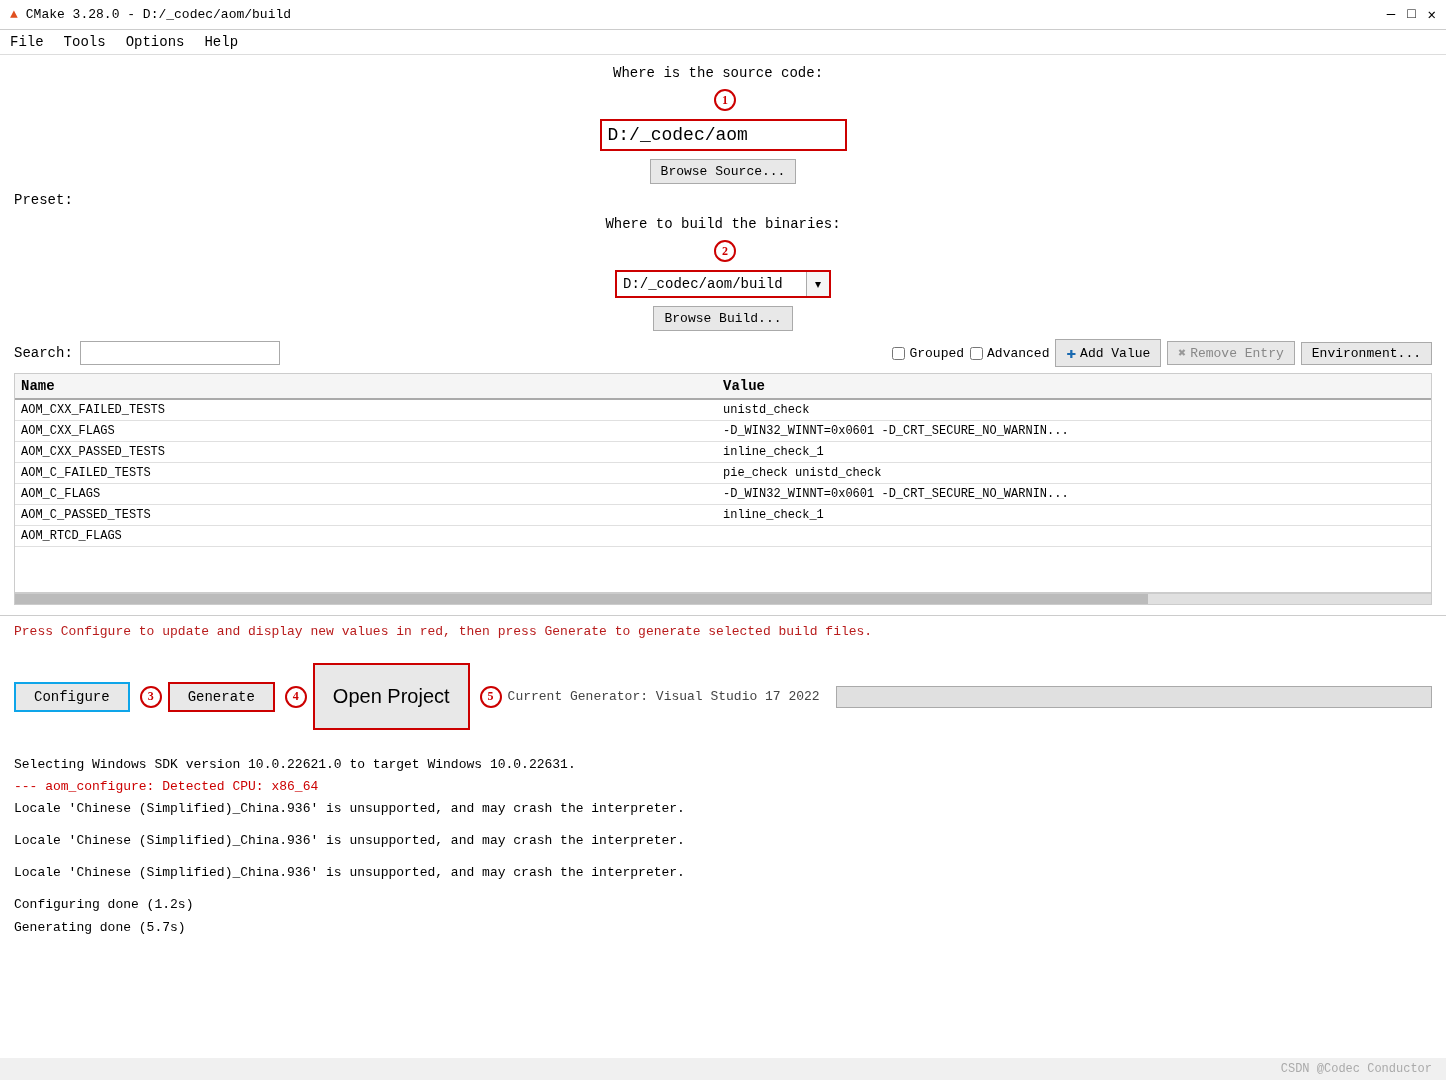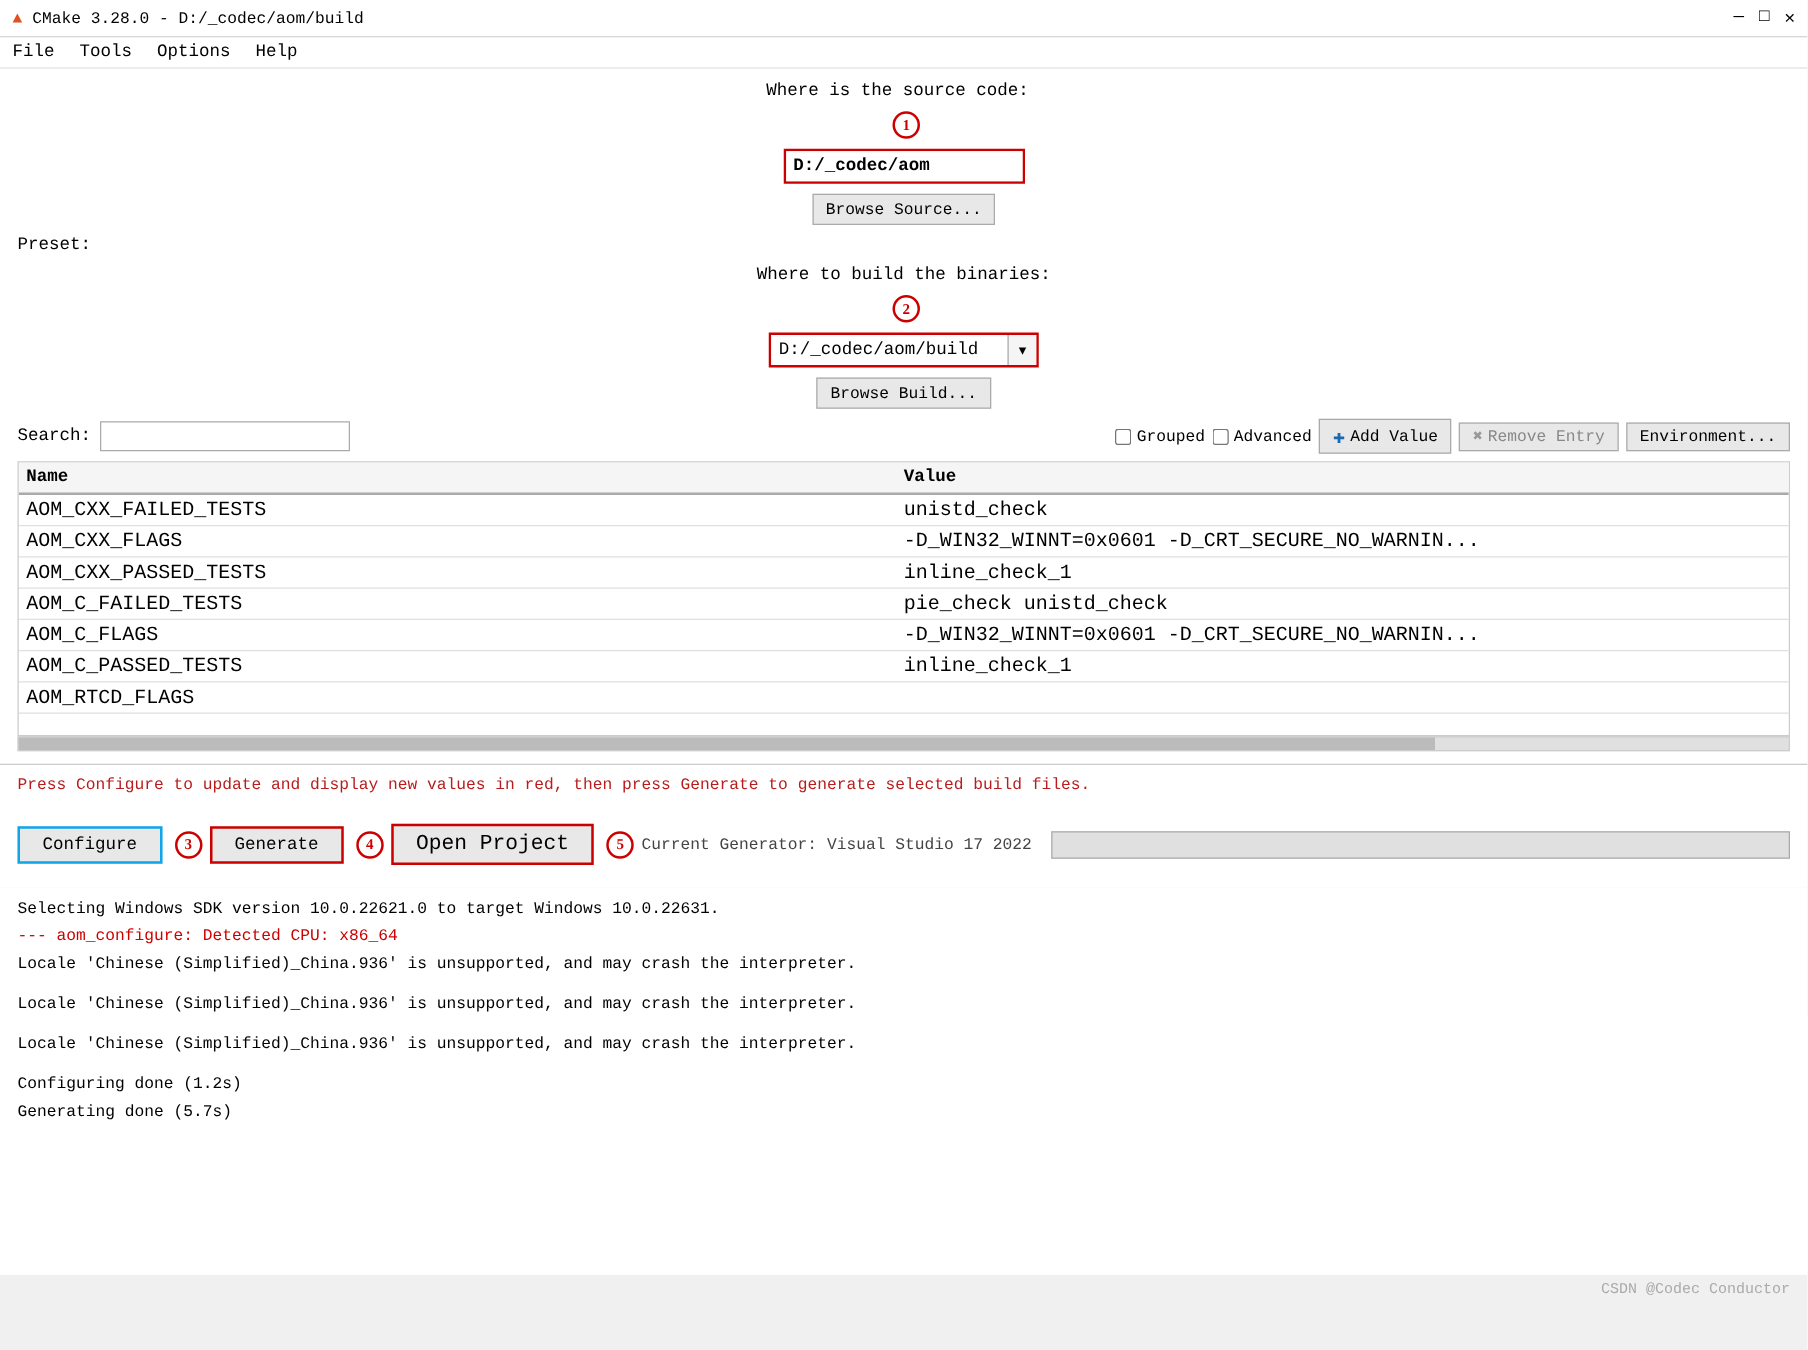--- a/index.html
+++ b/index.html
@@ -60,24 +60,23 @@
     }
     .source-input-wrapper {
       border: 2px solid #cc0000;
       flex: 1;
       display: flex;
     }
     .source-input {
       flex: 1;
       border: none;
       outline: none;
-      font-size: 14px;
+      font-size: 18px;
       padding: 4px 6px;
       font-family: 'Courier New', Courier, monospace;
-      font-weight: bold;
     }
     .browse-btn {
       border: 1px solid #aaa;
       background: #e8e8e8;
       padding: 4px 10px;
       cursor: pointer;
       font-size: 13px;
       font-family: 'Courier New', Courier, monospace;
       white-space: nowrap;
     }
@@ -213,21 +212,21 @@
       font-size: 14px;
       position: sticky;
       top: 0;
     }
     .col-name { width: 50%; }
     .col-value { flex: 1; }
     .table-row {
       display: flex;
       border-bottom: 1px solid #e0e0e0;
       padding: 3px 6px;
-      font-size: 16px;
+      font-size: 12px;
     }
     .cell-name { width: 50%; }
     .cell-value { flex: 1; overflow: hidden; white-space: nowrap; text-overflow: ellipsis; }
     .bottom-panel {
       background: #fff;
       border-top: 1px solid #ccc;
       padding: 8px 14px;
     }
     .info-text {
       font-size: 13px;
@@ -252,24 +251,24 @@
       border: 2px solid #cc0000;
       background: #e8e8e8;
       padding: 5px 18px;
       cursor: pointer;
       font-size: 14px;
       font-family: 'Courier New', Courier, monospace;
     }
     .open-project-btn {
       border: 2px solid #cc0000;
       background: #e8e8e8;
-      padding: 5px 18px;
-      cursor: pointer;
-      font-size: 17px;
-      font-family: Liberation Mono, monospace;
+      padding: 20px 18px;
+      cursor: pointer;
+      font-size: 20px;
+      font-family: Liberation Sans, sans-serif;
     }
     .generator-label {
       font-size: 13px;
       color: #444;
     }
     .progress-bar {
       flex: 1;
       height: 22px;
       background: #e0e0e0;
       border: 1px solid #aaa;

